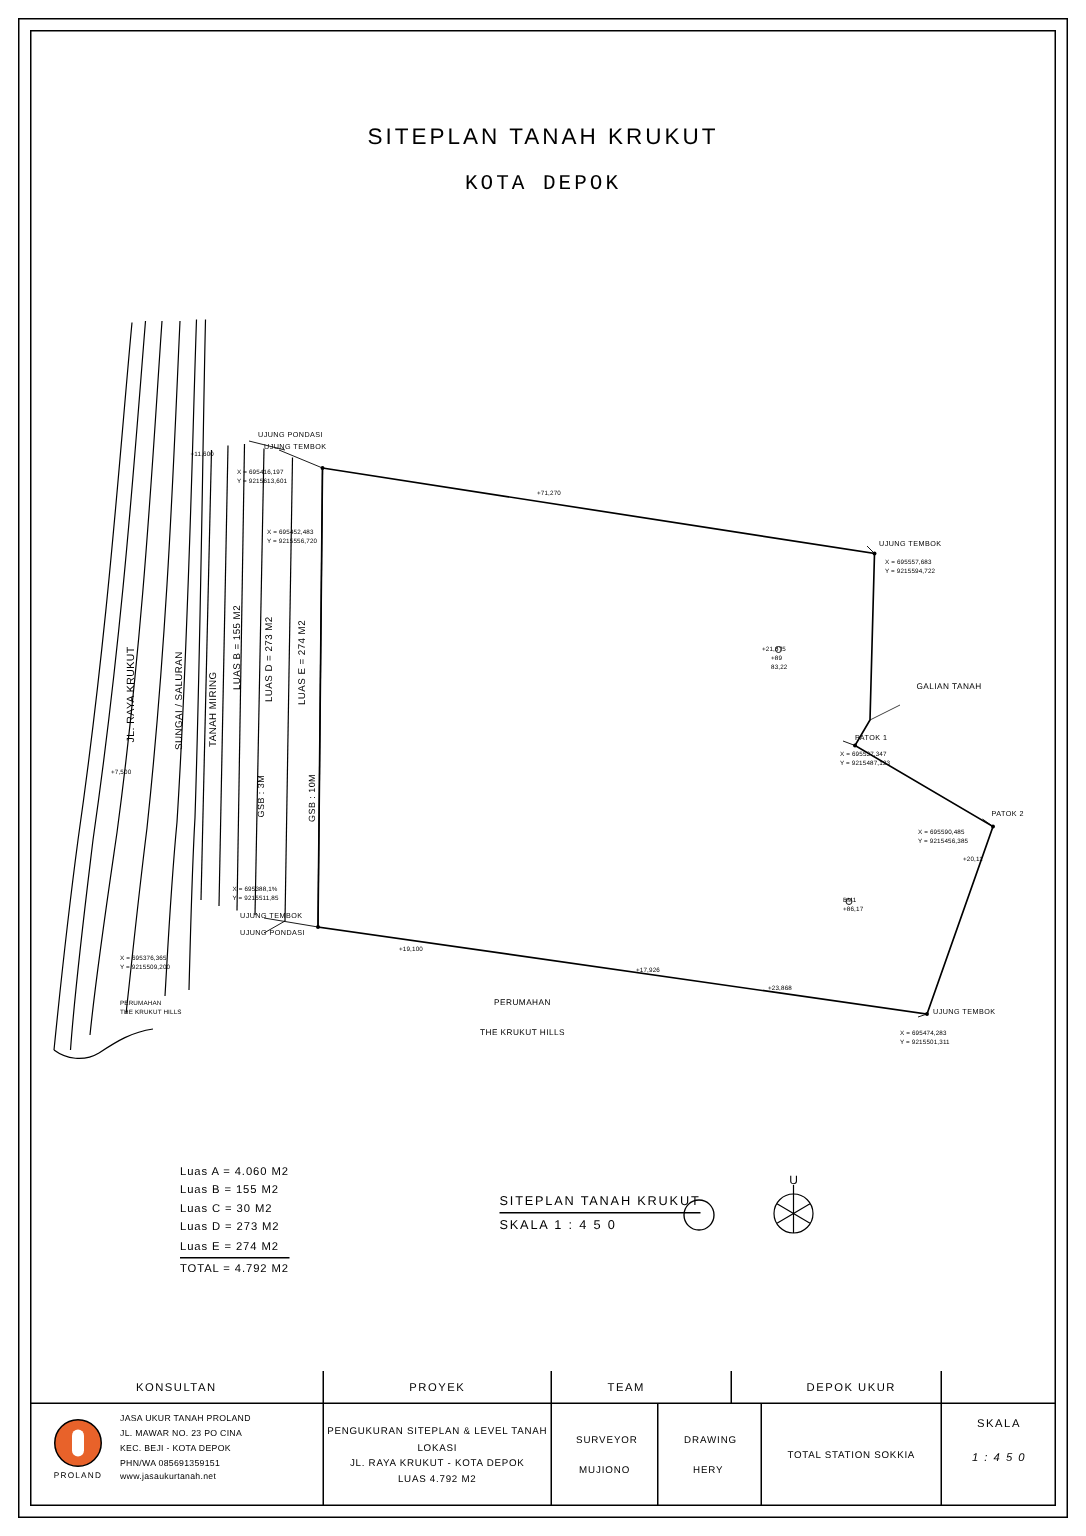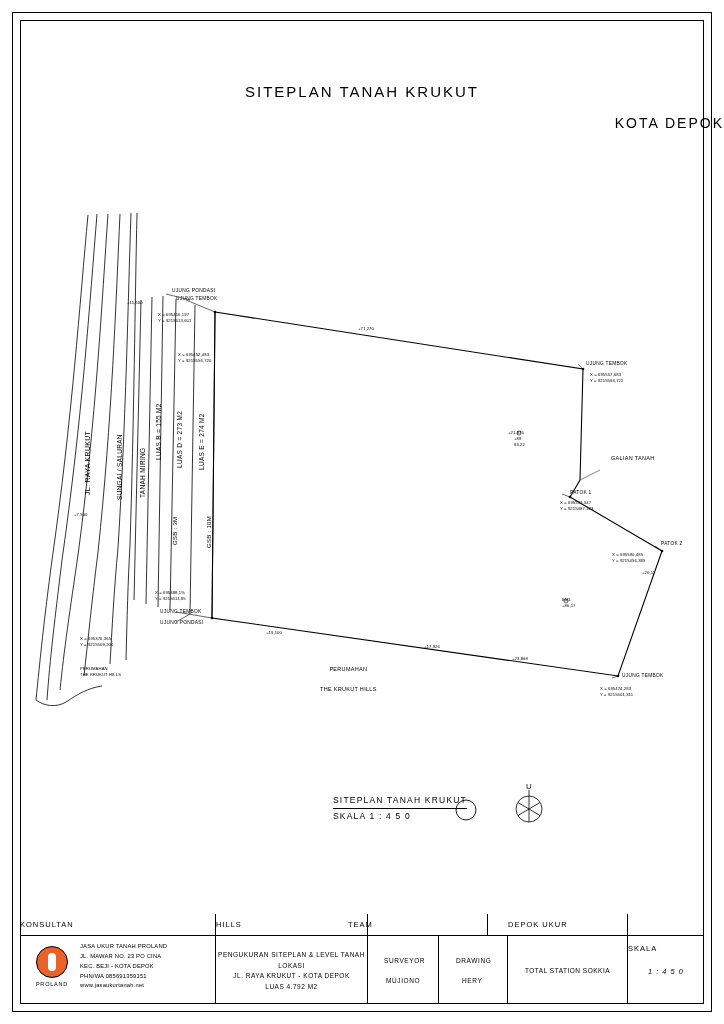--- a/index.html
+++ b/index.html
@@ -38,23 +38,24 @@
   .t1 {
     position: absolute;
     left: 0; top: 83px; width: 724px;
     text-align: center;
     font-size: 15px;
     letter-spacing: 2px;
   }
   .t2 {
     position: absolute;
     left: 0; top: 115px; width: 724px;
-    text-align: right;
+    text-align: center;
     font-size: 14px;
     letter-spacing: 2px;
+    font-family: Liberation Mono, monospace;
   }
   svg#plan {
     position: absolute;
     left: 0; top: 0;
     width: 724px; height: 1024px;
   }
   .lbl {
     position: absolute;
     font-size: 7px;
     letter-spacing: 0.3px;
@@ -114,21 +115,21 @@
     left: 0; top: 0;
     width: 684px; height: 22px;
     border-bottom: 1px solid #000;
     box-sizing: border-box;
   }
   .cellhead {
     position: absolute;
     top: 0;
     height: 22px;
     line-height: 22px;
-    text-align: left;
+    text-align: center;
     font-size: 7.5px;
     letter-spacing: 1px;
     box-sizing: border-box;
     border-right: 1px solid #000;
   }
   .cellbody {
     position: absolute;
     top: 22px;
     height: 68px;
     box-sizing: border-box;
@@ -309,34 +310,42 @@
   <div class="lbl-xs" style="left:424px; top:644px;">+17,926</div>
   <div class="lbl-xs" style="left:266px; top:630px;">+19,100</div>
   <div class="lbl-xs" style="left:127px; top:300px;">+11,600</div>
   <div class="lbl-xs" style="left:74px; top:512px;">+7,500</div>
 
   <div class="lbl-xs" style="left:514px; top:436px;">+89
 83,22</div>
   <div class="lbl-xs" style="left:562px; top:597px;">BM1
 +86,17</div>
 
+  <div class="legend">
+    <div>Luas A = 4.060 M2</div>
+    <div>Luas B =    155 M2</div>
+    <div>Luas C =      30 M2</div>
+    <div>Luas D =    273 M2</div>
+    <div>Luas E =    274 M2</div>
+    <div class="total">TOTAL = 4.792 M2</div>
+  </div>
 
   <div class="scale-box">
     <div class="line1">SITEPLAN TANAH KRUKUT</div>
     <div>SKALA 1 : 4 5 0</div>
   </div>
 
   <div class="compass">
     <div class="u">U</div>
   </div>
 
   <div class="tbl">
     <div class="tbl-row-head">
       <div class="cellhead" style="left:0px; width:196px;">KONSULTAN</div>
-      <div class="cellhead" style="left:196px; width:152px;">HILLS</div>
+      <div class="cellhead" style="left:196px; width:152px;">PROYEK</div>
       <div class="cellhead" style="left:328px; width:140px;">TEAM</div>
       <div class="cellhead" style="left:488px; width:120px;">DEPOK UKUR</div>
       <div class="cellhead noborder" style="left:608px; width:76px;margin-top:24px;">SKALA</div>
     </div>
 
     <div class="cellbody" style="left:0px; width:196px;">
       <div class="logo">
         <div class="circ"></div>
         <div class="name">PROLAND</div>
       </div>

